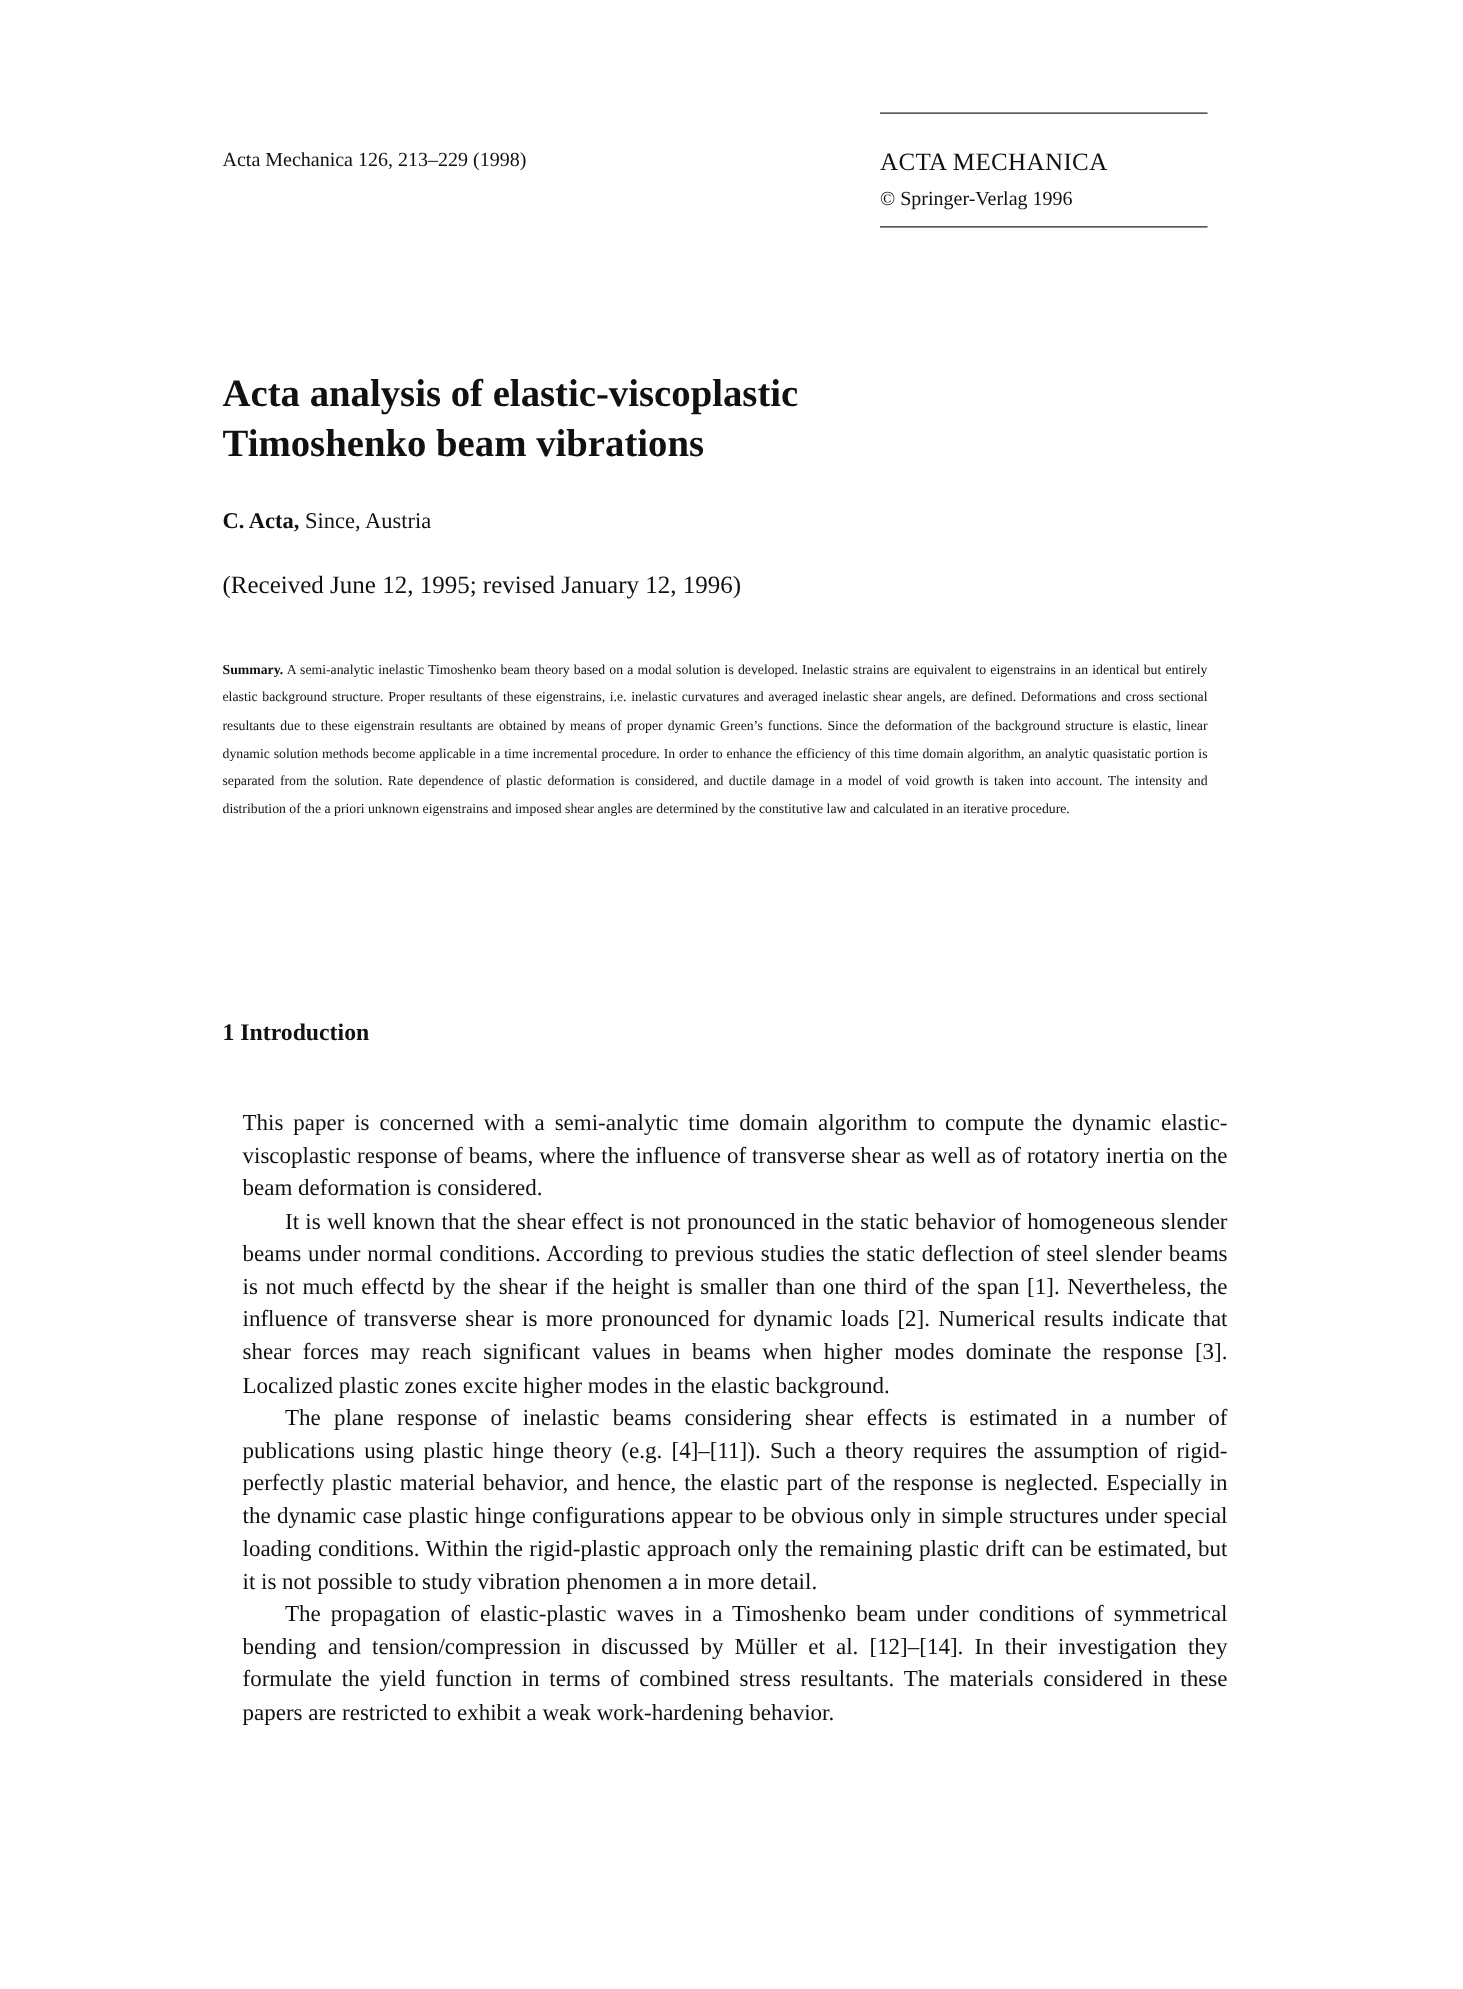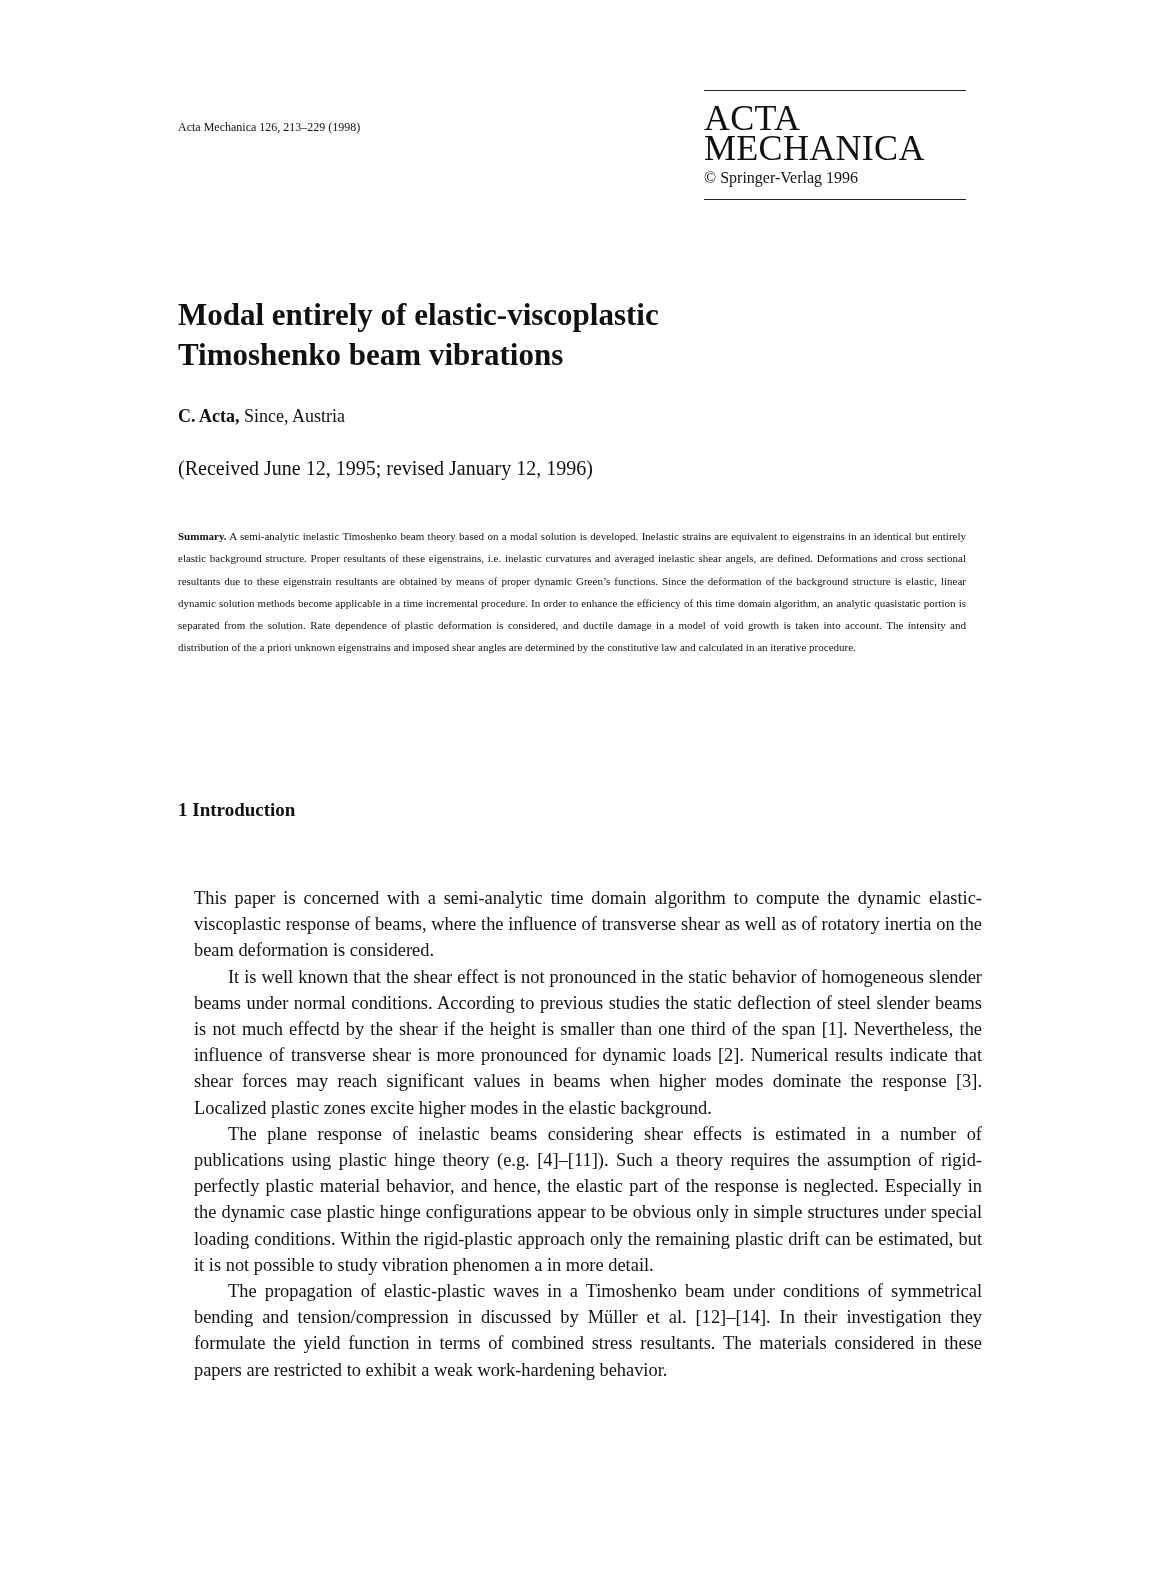--- a/index.html
+++ b/index.html
@@ -1,51 +1,51 @@
 <!DOCTYPE html>
 <html><head>
 <meta charset="utf-8">
 <style>
   html, body { margin: 0; padding: 0; background: #ffffff; }
   body {
     width: 1170px; height: 1591px; position: relative; overflow: hidden;
     font-family: "Liberation Serif", "DejaVu Serif", serif; color: #111;
   }
   .abs { position: absolute; }
-  .citation { left: 178px; top: 120px; font-size: 12px; }
+  .citation { left: 178px; top: 120px; font-size: 16px; }
   .journal-box { left: 704px; top: 90px; width: 262px; }
   .journal-rule { height: 1px; background: #222; width: 100%; }
-  .journal-name { font-size: 36px; margin-top: 12px; letter-spacing: 0.3px; line-height: 30px; }
+  .journal-name { font-size: 20px; margin-top: 24px; letter-spacing: 0.3px; line-height: 30px; }
   .publisher { font-size: 16px; margin-top: 6px; }
   .journal-rule.bottom { margin-top: 12px; }
   .title { left: 178px; top: 295px; font-size: 31px; font-weight: bold; line-height: 40px; width: 700px; }
   .author { left: 178px; top: 406px; font-size: 18px; }
   .author b { font-weight: bold; }
   .received { left: 178px; top: 457px; font-size: 20px; }
   .summary { left: 178px; top: 525px; width: 788px; font-size: 11px; line-height: 22.3px; text-align: justify; }
   .summary b { font-weight: bold; }
-  .section-heading { left: 178px; top: 799px; font-size: 19px; font-weight: bold; }
+  .section-heading { left: 178px; top: 816px; font-size: 19px; font-weight: bold; }
   .body-text { left: 178px; top: 885px; width: 788px; font-size: 18.4px; line-height: 26.2px; text-align: justify; margin-left: 16px; }
   .body-text p { margin: 0; }
   .body-text p.indent { text-indent: 34px; }
 </style>
 </head>
 <body>
 
 <div class="abs citation">Acta Mechanica 126, 213–229 (1998)</div>
 
 <div class="abs journal-box">
   <div class="journal-rule"></div>
   <div class="journal-name">ACTA MECHANICA</div>
   <div class="publisher">© Springer-Verlag 1996</div>
   <div class="journal-rule bottom"></div>
 </div>
 
 <div class="abs title">
-  <div>Modal entirely of elastic-viscoplastic</div>
+  <div>Acta analysis of elastic-viscoplastic</div>
   <div>Timoshenko beam vibrations</div>
 </div>
 
 <div class="abs author"><b>C. Acta,</b><span> Since, Austria</span></div>
 
 <div class="abs received">(Received June 12, 1995; revised January 12, 1996)</div>
 
 <div class="abs summary"><b>Summary.</b><span> A semi-analytic inelastic Timoshenko beam theory based on a modal solution is developed. Inelastic strains are equivalent to eigenstrains in an identical but entirely elastic background structure. Proper resultants of these eigenstrains, i.e. inelastic curvatures and averaged inelastic shear angels, are defined. Deformations and cross sectional resultants due to these eigenstrain resultants are obtained by means of proper dynamic Green’s functions. Since the deformation of the background structure is elastic, linear dynamic solution methods become applicable in a time incremental procedure. In order to enhance the efficiency of this time domain algorithm, an analytic quasistatic portion is separated from the solution. Rate dependence of plastic deformation is considered, and ductile damage in a model of void growth is taken into account. The intensity and distribution of the a priori unknown eigenstrains and imposed shear angles are determined by the constitutive law and calculated in an iterative procedure.</span></div>
 
 <div class="abs section-heading">1  Introduction</div>

